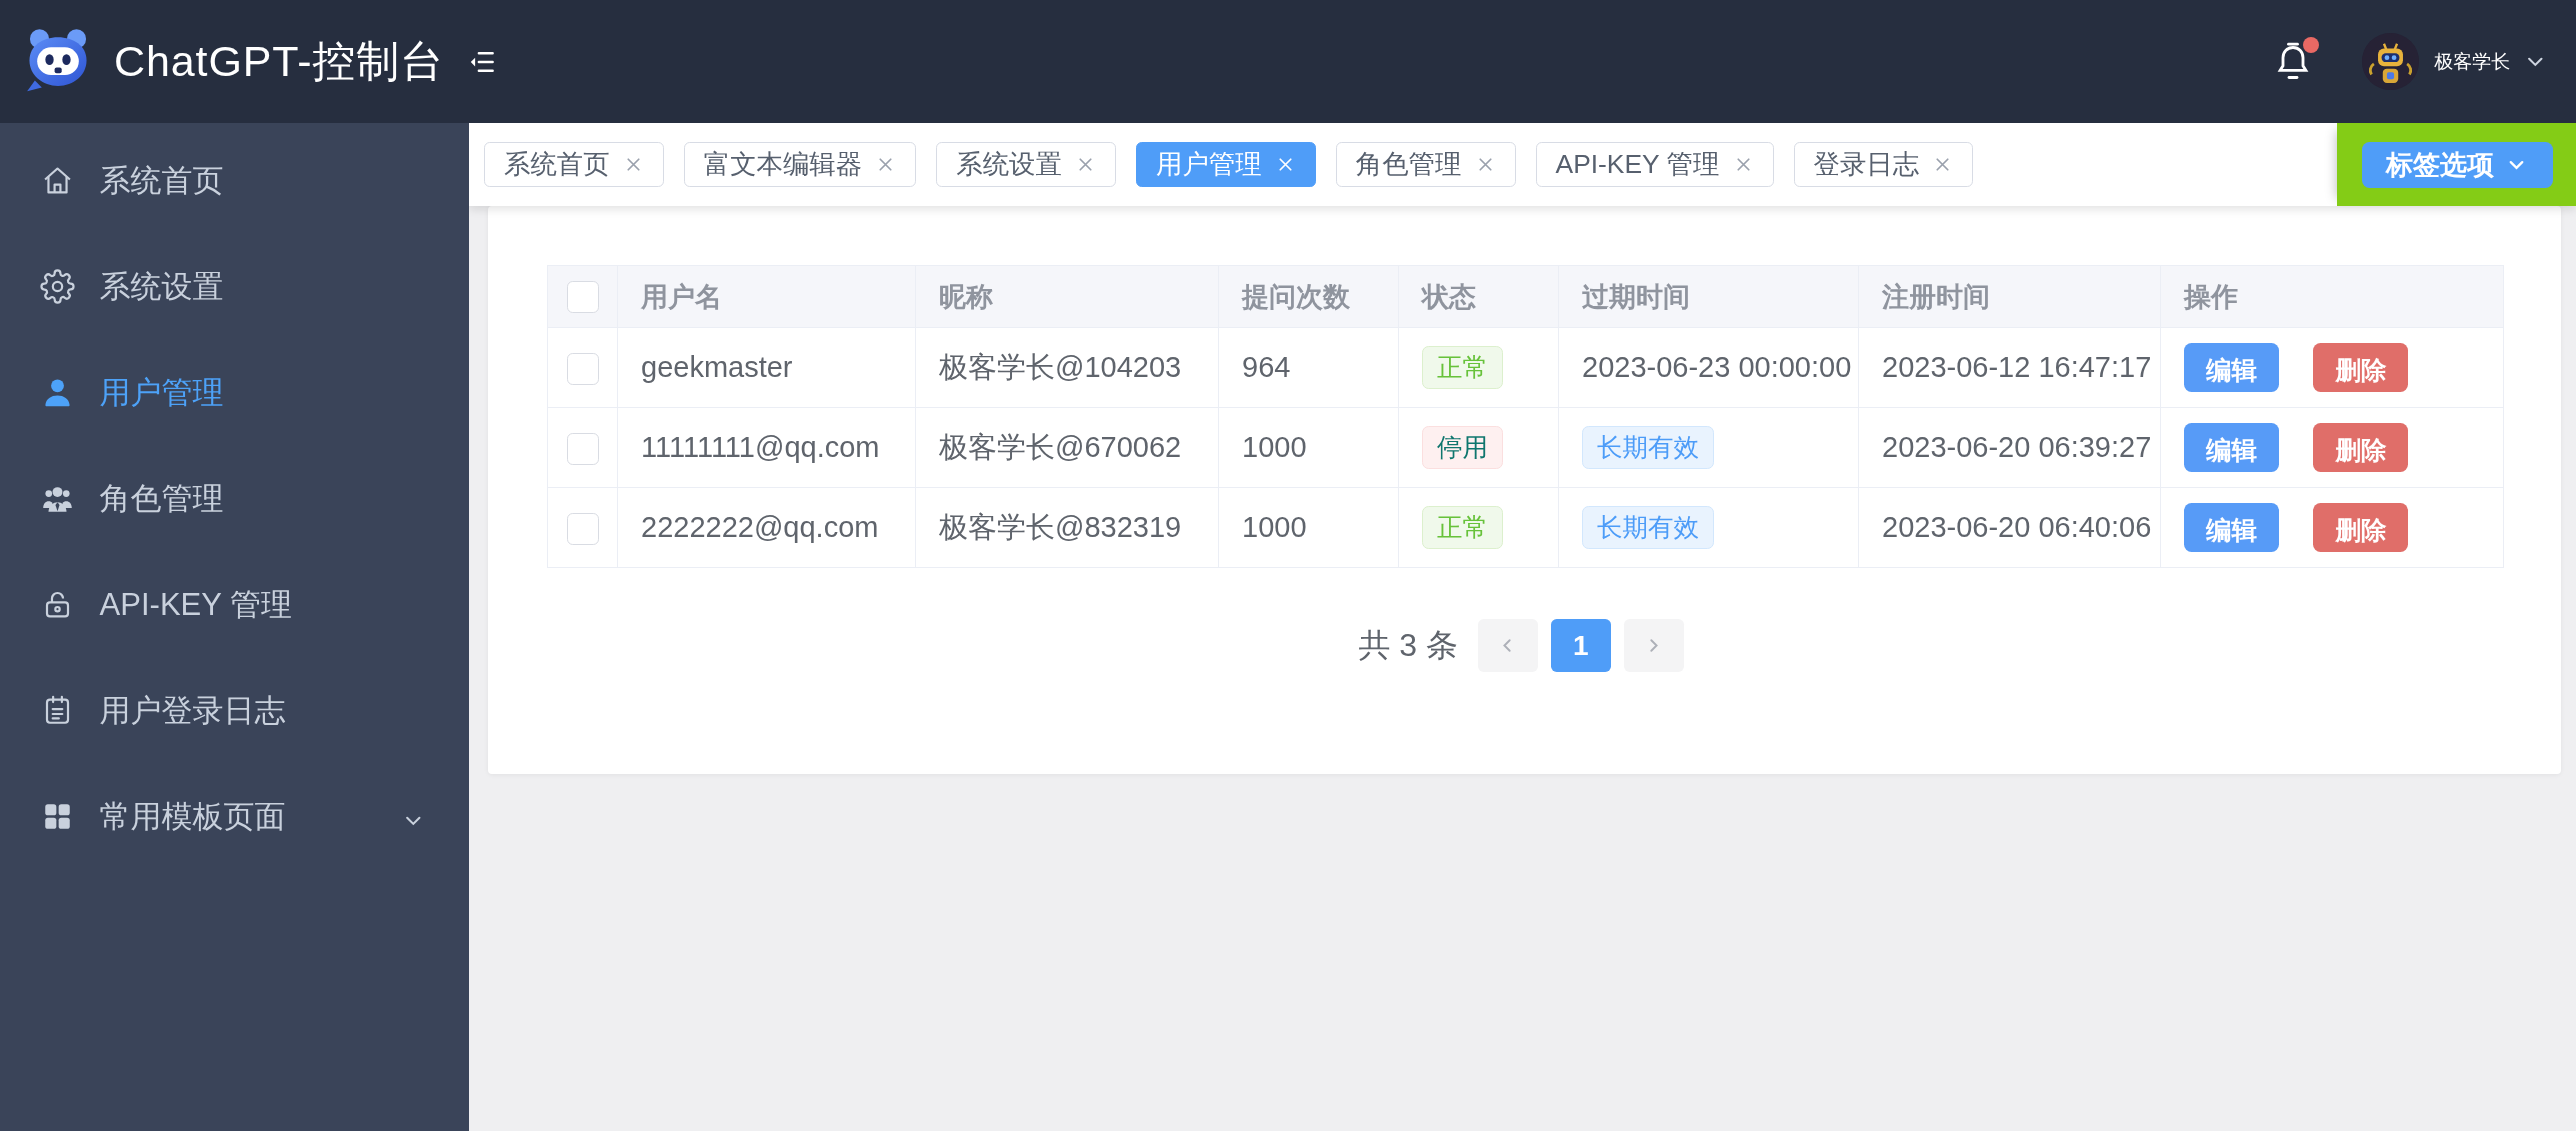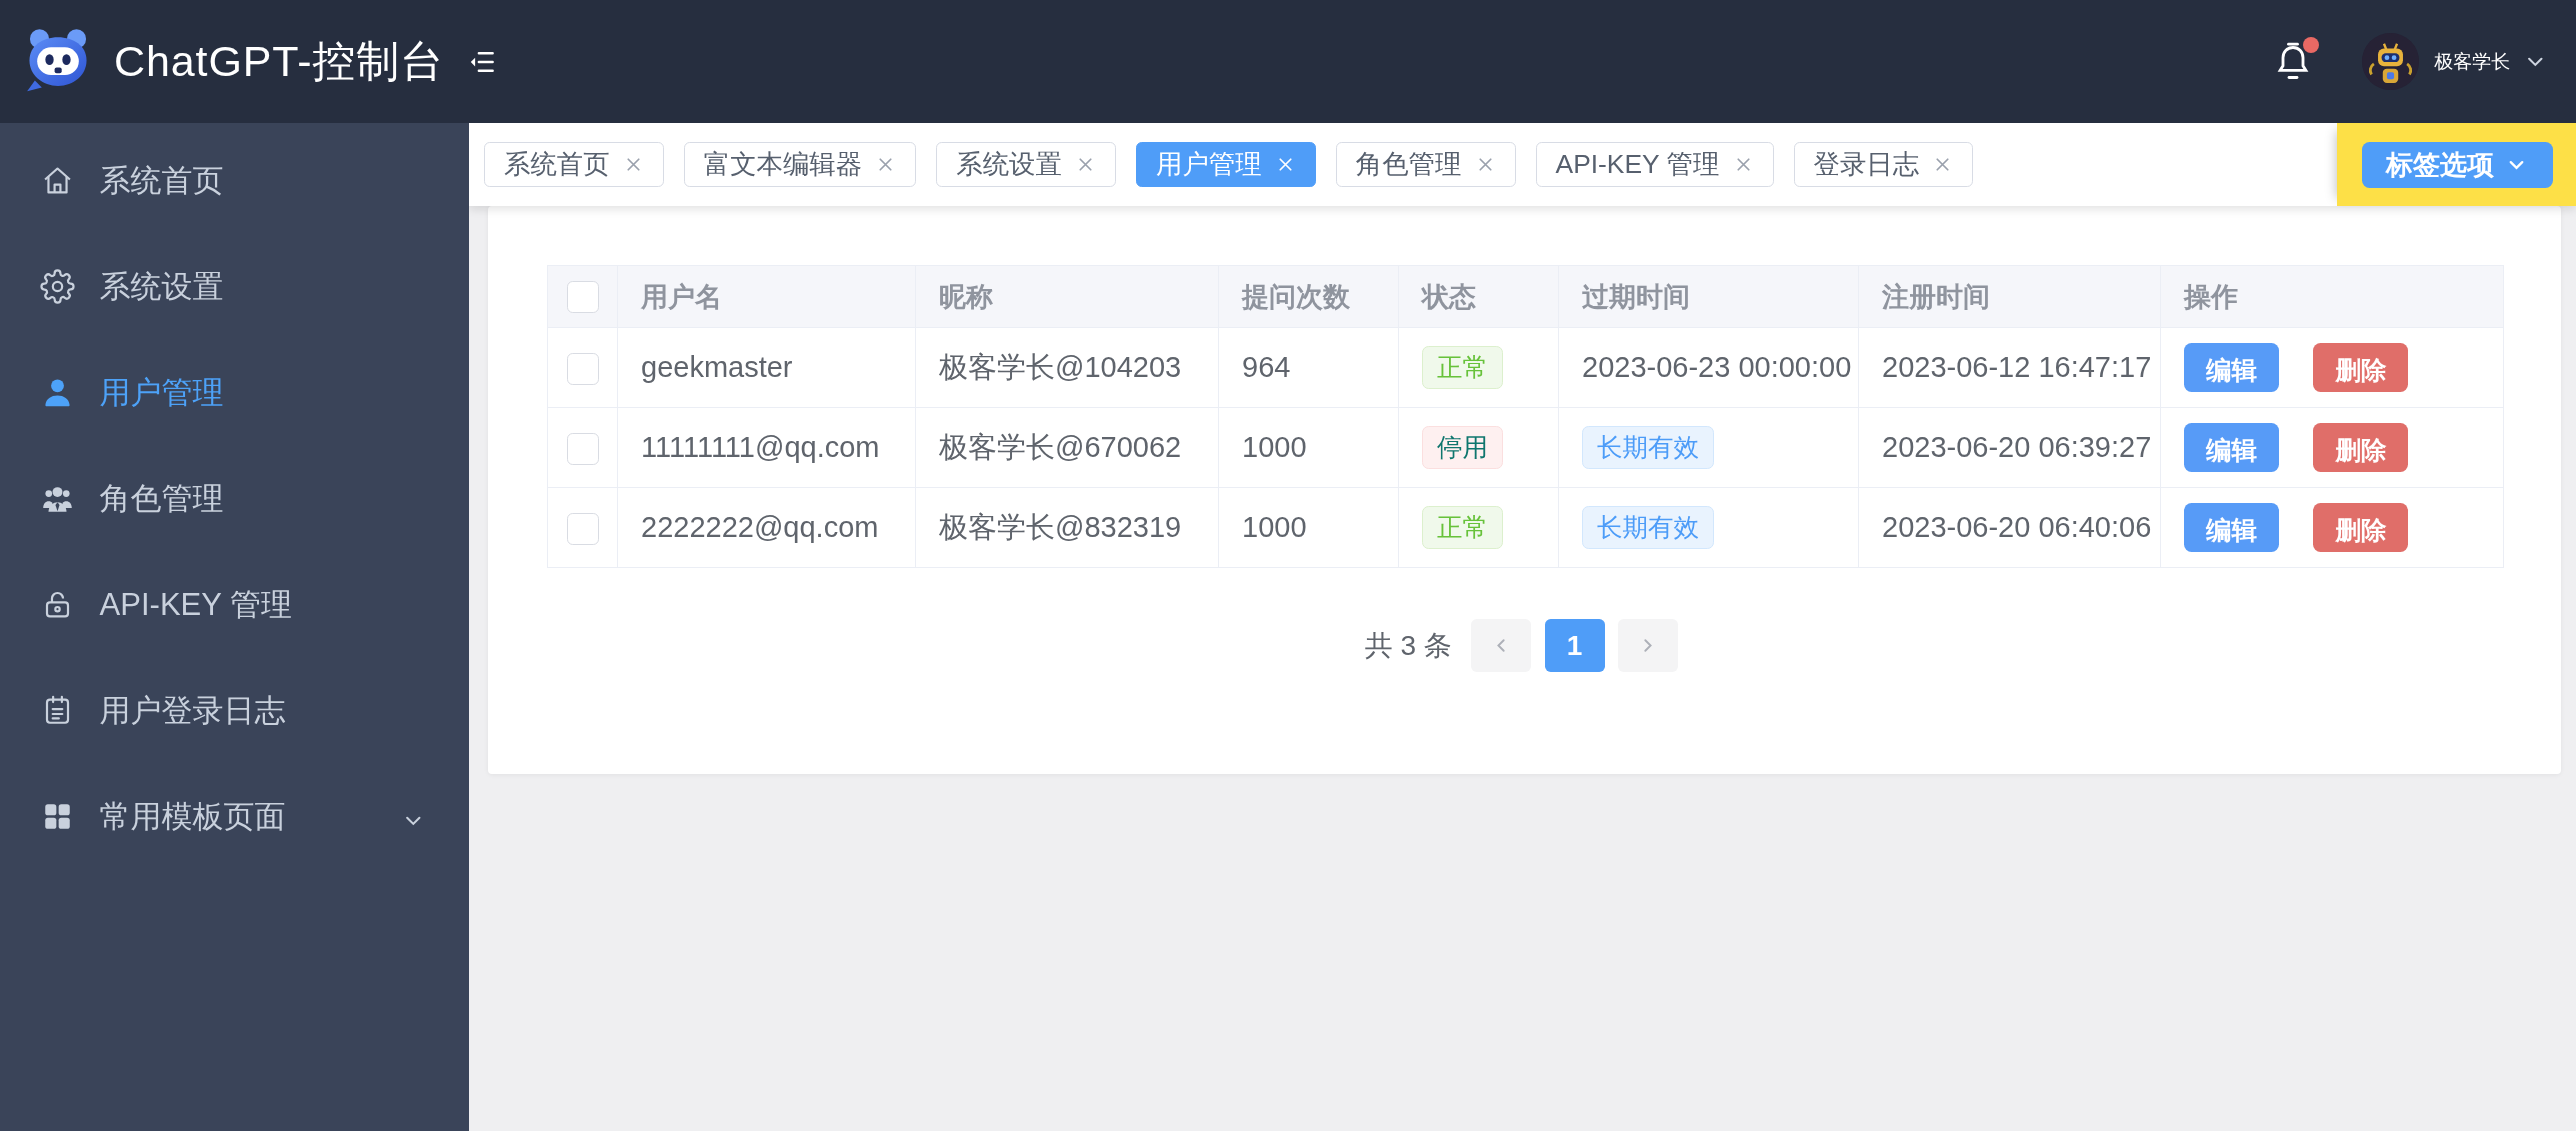--- a/index.html
+++ b/index.html
@@ -35,21 +35,21 @@
   
   .main { position:absolute; left:469px; top:123px; right:0; bottom:0; }
 
   
   .tabbar { position:relative; height:83px; background:#ffffff; display:flex; align-items:center; padding-left:15px; box-shadow:0 3.8px 9.4px rgba(0,0,0,0.12); z-index:3; }
   .tab { height:45px; display:inline-flex; align-items:center; padding:0 19px; border:0.9px solid #d8dce5; border-radius:5.7px; margin-right:20px; font-size:26.4px; color:#57606e; background:#fff; cursor:pointer; white-space:nowrap; }
   .tab .tab-close { width:21px; height:21px; margin-left:13.2px; color:#9aa1ad; cursor:pointer; }
   .tab .tab-close svg { width:100%; height:100%; display:block; }
   .tab.active { background:#4f9df8; border-color:#4f9df8; color:#ffffff; }
   .tab.active .tab-close { color:#ffffff; }
-  .tab-options-wrap { margin-left:auto; align-self:stretch; display:flex; align-items:center; padding:0 23px 0 24.6px; background:#fde047; box-shadow:-7.6px 0 11.3px -7.6px rgba(0,0,0,0.28); }
+  .tab-options-wrap { margin-left:auto; align-self:stretch; display:flex; align-items:center; padding:0 23px 0 24.6px; background:#84cc16; box-shadow:-7.6px 0 11.3px -7.6px rgba(0,0,0,0.28); }
   .tab-options-btn { height:46px; display:inline-flex; align-items:center; padding:0 24.6px; background:#4f9df8; color:#fff; font-size:27px; font-weight:600; border:none; border-radius:7.6px; cursor:pointer; }
   .tab-options-btn .caret { width:23px; height:23px; margin-left:11.3px; color:#fff; }
   .tab-options-btn .caret svg { width:100%; height:100%; display:block; }
 
   
   .content { position:absolute; left:0; right:0; top:83px; bottom:0; background:#efeff1; padding:0 15px 0 19px; }
   .card { background:#ffffff; border-radius:4px; height:568px; box-shadow:0 0.9px 5.7px rgba(0,0,0,0.06); }
   .table-wrap { padding:59px 58px 0 59px; }
 
   table.user-table { width:100%; border-collapse:collapse; table-layout:fixed; }
@@ -63,21 +63,21 @@
   .tag-success { color:#67c23a; background:#f0f9eb; border:0.9px solid #dcf0cd; }
   .tag-danger  { color:#0f766e; background:#fef0f0; border:0.9px solid #fbdfdf; }
   .tag-primary { color:#4c9cf8; background:#e9f3fe; border:0.9px solid #d2e7fd; }
 
   .btn-act { height:49px; padding:10px 22px; border:none; border-radius:7.6px; color:#fff; font-size:25.5px; font-weight:600; cursor:pointer; font-family:inherit; }
   .btn-edit { background:#579bf7; margin-right:26.4px; }
   .btn-delete { background:#e06e69; }
 
   
   .pagination { display:flex; align-items:center; justify-content:center; margin-top:51px; }
-  .pg-total { font-size:28px; color:#5f646c; margin-right:13px; }
+  .pg-total { font-size:32px; color:#5f646c; margin-right:13px; }
   .pg-btn { width:60px; height:53px; border-radius:5.7px; background:#f4f4f5; display:inline-flex; align-items:center; justify-content:center; color:#adb0b8; cursor:pointer; margin:0 6.6px; }
   .pg-btn svg { width:21px; height:21px; }
   .pg-page { width:60px; height:53px; border-radius:5.7px; background:#4f9df8; color:#fff; font-size:28px; font-weight:600; display:inline-flex; align-items:center; justify-content:center; cursor:pointer; margin:0 6.6px; }
 </style>
 </head>
 <body>
 
 <div class="header">
   <svg class="logo" viewBox="0 0 48 48">
     <defs>

